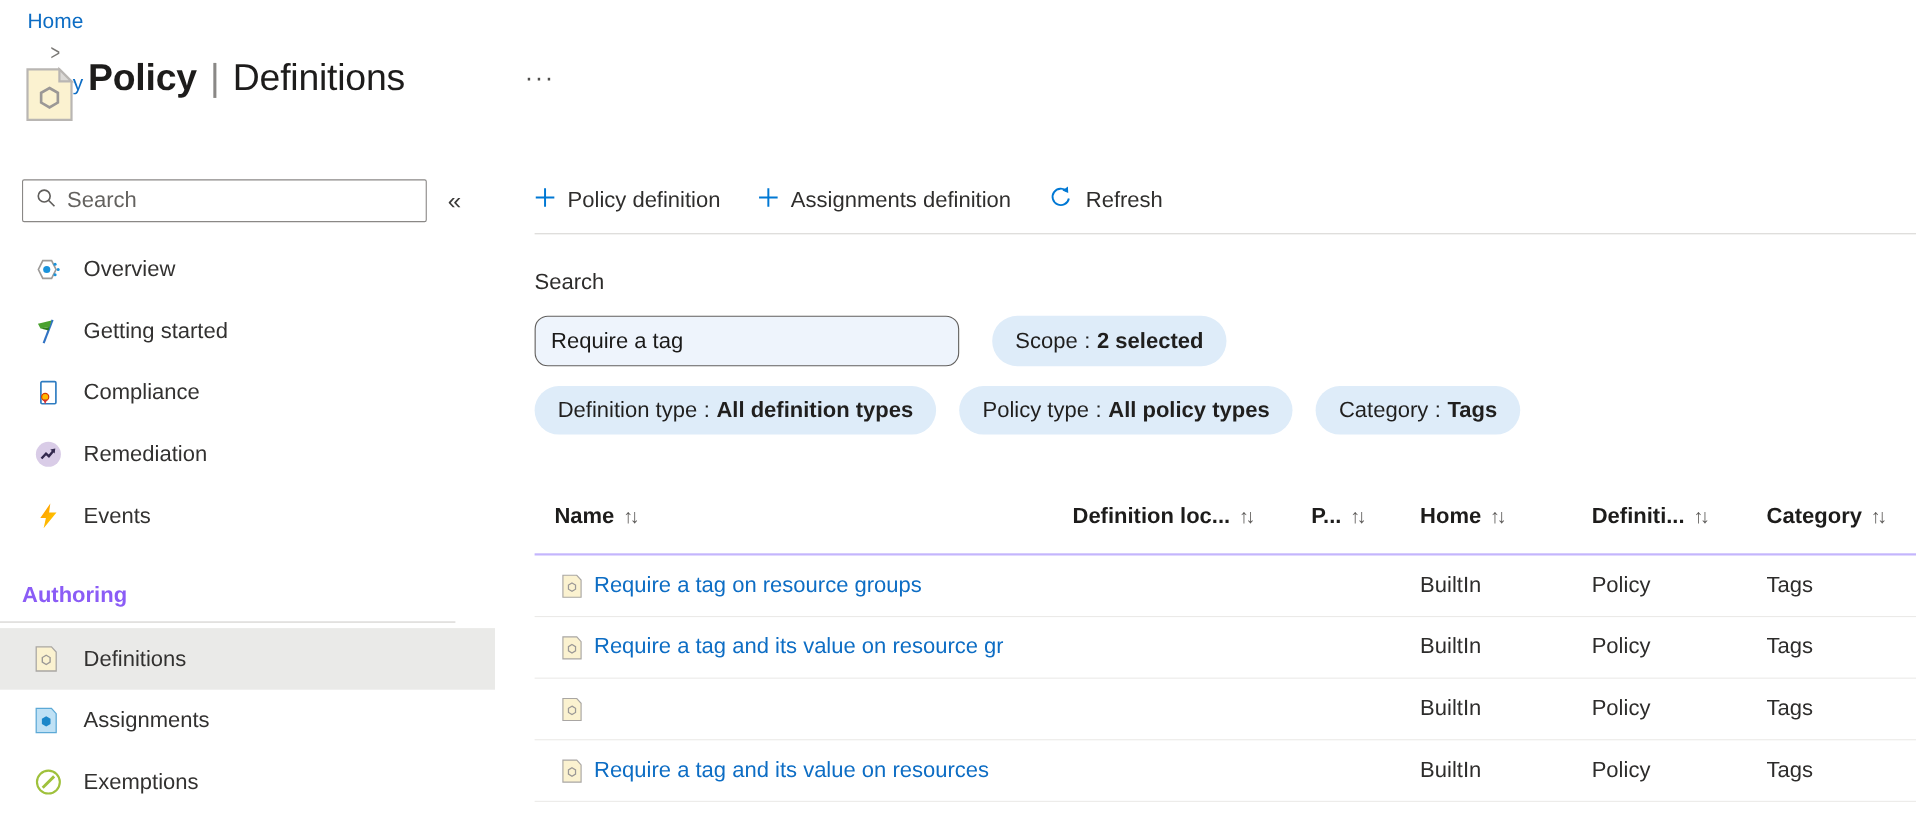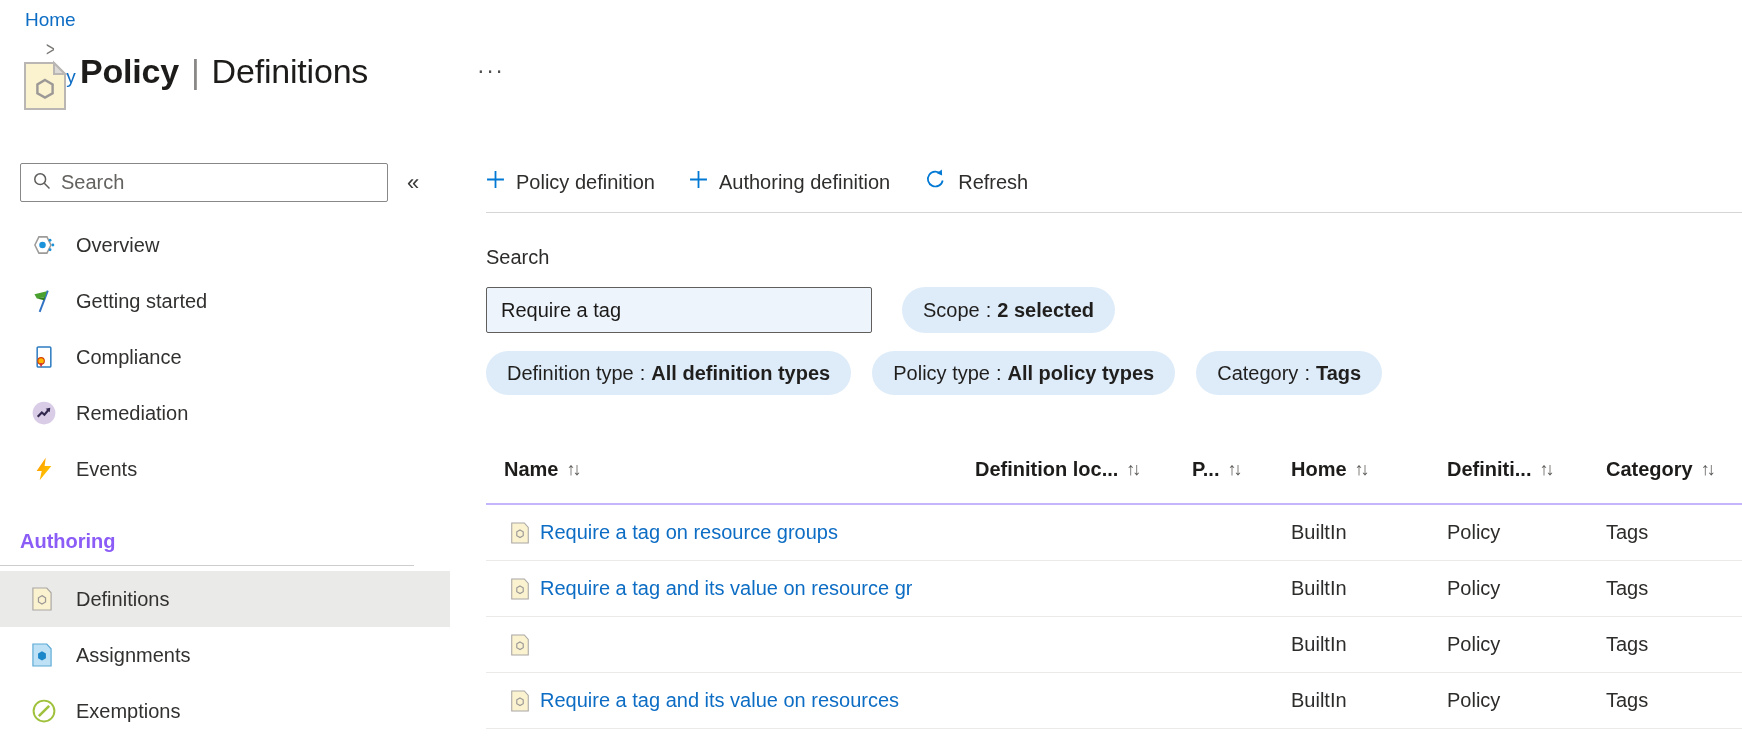--- a/index.html
+++ b/index.html
@@ -39,21 +39,21 @@
   .section-sep { width:414px; border-bottom:1px solid #cfcdcb; }
   .section-items { margin-top:5px; }
 
   
   .main { flex:1; padding-left:36px; min-width:0; }
   .toolbar { height:73px; display:flex; align-items:center; padding-top:12px; border-bottom:1px solid #d8d6d4; }
   .tb-btn { display:flex; align-items:center; gap:11px; margin-right:34px; font-size:20px; color:#2f2e2d; cursor:pointer; white-space:nowrap; }
 
   .filters-label { margin-top:33px; font-size:20px; color:#2d2c2b; }
   .search-input-row { margin-top:18px; display:flex; align-items:center; gap:30px; }
-  .filter-search { width:386px; height:46px; border:1px solid #615f5d; border-radius:2px;
+  .filter-search { width:386px; height:46px; border:1px solid #615f5d; border-radius:12px;
                    background:#eef4fc; padding:0 14px; font-size:20px; font-family:inherit; color:#1b1a19; outline:none; }
   .pill { height:46px; display:inline-flex; align-items:center; padding:4px 21px; background:#deecf9;
           border-radius:23px; font-size:20px; color:#201f1e; cursor:pointer; white-space:nowrap; }
   .pill b { font-weight:700; }
   .pill .sep { margin:0 6px; }
   .pills-row { margin-top:18px; display:flex; gap:21px; }
   .pills-row .pill { height:44px; border-radius:22px; }
 
   
   .grid { margin-top:40px; }
@@ -208,21 +208,21 @@
             </svg>
         </span>
         <span>Policy definition</span>
       </div>
       <div class="tb-btn">
         <span>
           <svg width="19" height="19" viewBox="0 0 18 18">
               <path d="M9 1 V17 M1 9 H17" stroke="#0078d4" stroke-width="1.7"></path>
             </svg>
         </span>
-        <span>Authoring definition</span>
+        <span>Assignments definition</span>
       </div>
       <div class="tb-btn">
         <span>
           <svg width="23" height="23" viewBox="0 0 24 24">
               <path d="M19.5 13 A 7.8 7.8 0 1 1 17.6 6.2" fill="none" stroke="#0078d4" stroke-width="1.8"></path>
               <path d="M18.6 1.6 L18.9 7.8 L13.4 5.4 Z" fill="#0078d4"></path>
             </svg>
         </span>
         <span>Refresh</span>
       </div>

